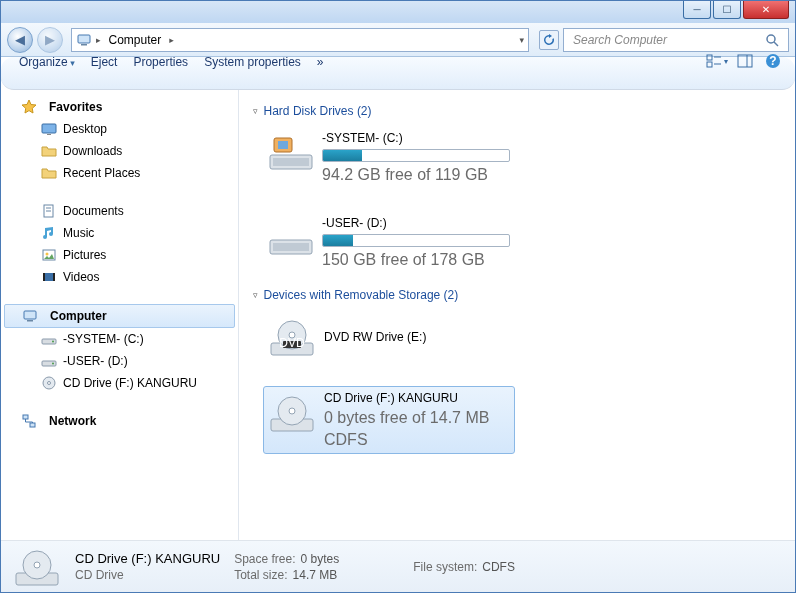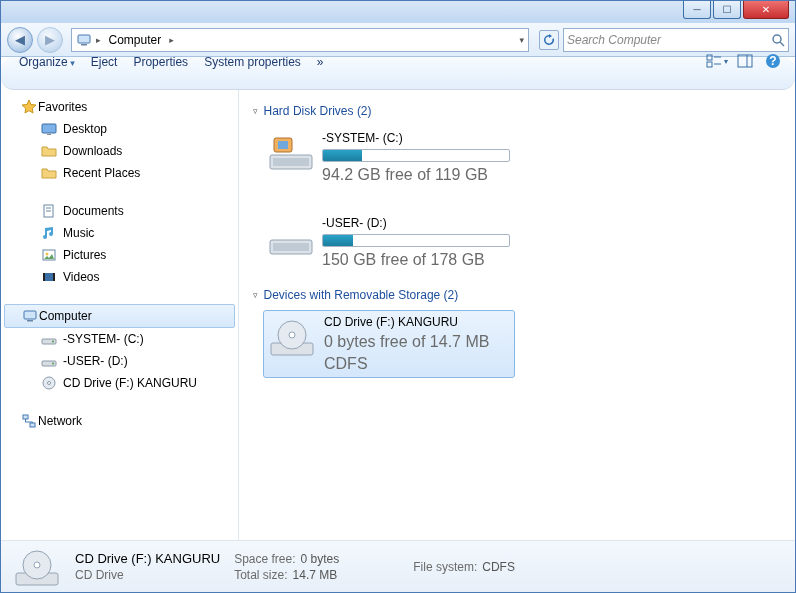--- a/index.html
+++ b/index.html
@@ -8,31 +8,31 @@
   .titlebar { height: 22px; background: linear-gradient(#d7e6f7, #bfd7f2); display: flex; justify-content: flex-end; align-items: flex-start; padding-right: 6px; }
   .win-btn { width: 28px; height: 18px; margin-left: 2px; border: 1px solid #3a6ea5; border-top: none; border-radius: 0 0 3px 3px; display: flex; justify-content: center; align-items: center; color: #2a4a6a; font-size: 10px; background: linear-gradient(#e7f1fb, #c5dbf2); cursor: pointer; }
   .win-btn.close { width: 46px; background: linear-gradient(#f07070, #c83030); border-color: #8a2020; color: #fff; }
   .navbar { height: 34px; background: linear-gradient(#f3f8fd, #dfecf9); display: flex; align-items: center; padding: 0 6px; gap: 4px; border-bottom: 1px solid #a8c3e0; }
   .navcircle { width: 26px; height: 26px; border-radius: 50%; background: radial-gradient(circle at 40% 35%, #fff, #bcd3ec 60%, #8aaed6); border: 1px solid #7ca3ce; display:flex; align-items:center; justify-content:center; color:#4a6e9a; font-size:13px; cursor:pointer; }
   .addrbar { flex: 1; height: 24px; background: #fff; border: 1px solid #93aed0; display: flex; align-items: center; padding: 0 4px; gap: 4px; margin: 0 4px; }
   .addrbar .crumb { padding: 2px 4px; cursor: pointer; }
   .addrbar .sep { color: #555; font-size: 9px; }
   .addrbar .spacer { flex: 1; }
   .addr-btn { width: 20px; height: 20px; border: 1px solid #93aed0; border-radius: 2px; background: #eaf2fb; display: flex; justify-content: center; align-items: center; font-size: 10px; cursor: pointer; margin-left: 2px; }
-  .searchbar { width: 226px; height: 24px; background: #fff; border: 1px solid #93aed0; display: flex; align-items: center; padding: 0 3px; color: #888; font-style: italic; }
+  .searchbar { width: 226px; height: 24px; background: #fff; border: 1px solid #93aed0; display: flex; align-items: center; padding: 0 9px; color: #888; font-style: italic; }
   .searchbar svg { margin-left: auto; }
   .toolbar { height: 32px; background: linear-gradient(#f7fbff, #e2eefb); display: flex; align-items: flex-end; padding: 16px 10px; border-bottom: 1px solid #cfd9e6; color: #1d3a6e; border-radius: 13px; }
   .toolbar .tbitem { padding: 4px 8px; cursor: pointer; white-space: nowrap; }
   .toolbar .tbitem.drop::after { content: " ▾"; font-size: 9px; color: #3a6ea5; }
   .toolbar .tbspace { flex: 1; }
   .toolbar .tbicon { width: 24px; height: 24px; display:flex; align-items:center; justify-content:center; border-radius:2px; cursor:pointer; color:#3a6ea5; margin-left:4px; }
   .body { flex: 1; display: flex; min-height: 0; }
   .sidebar { width: 238px; border-right: 1px solid #e0e6ee; padding: 6px 0; overflow: hidden; }
   .sidebar .group { margin-bottom: 16px; }
-  .sidebar .hdr { padding: 3px 6px 3px 20px; display: flex; align-items: center; gap: 1px; font-size: 12px; cursor: pointer; }
+  .sidebar .hdr { padding: 3px 6px 3px 20px; display: flex; align-items: center; gap: 12px; font-size: 12px; cursor: pointer; font-weight: bold; }
   .sidebar .item { padding: 3px 6px 3px 40px; display: flex; align-items: center; gap: 6px; cursor: pointer; }
   .sidebar .item.sel, .sidebar .hdr.sel { background: linear-gradient(#eaf3fd, #d6e8fb); border: 1px solid #a6c8ec; border-radius:2px; margin: 0 3px; padding-left: 37px; }
   .sidebar .hdr.sel { padding-left: 17px; }
   .ico { width: 16px; height: 16px; display:inline-flex; align-items:center; justify-content:center; flex-shrink:0; }
   .main { flex: 1; padding: 10px 14px; overflow: auto; }
   .section-title { display:flex; align-items:center; gap:6px; color:#1c4e9c; font-size:13px; margin: 4px 0 8px 0; cursor:pointer; }
   .section-title .tri { font-size:9px; color:#555; }
   .drive-grid { display:flex; gap: 22px; flex-wrap:wrap; margin-bottom: 14px; padding-left: 10px; }
   .drive { width: 252px; display:flex; gap: 8px; padding: 4px; border:1px solid transparent; border-radius:3px; cursor:pointer; }
   .drive.selected { background: linear-gradient(#e9f3fd, #d4e7fb); border-color:#8ab8e6; }
@@ -290,20 +290,34 @@
             <div class="drive-stats">150 GB free of 178 GB</div>
           </div>
         </div>
       </div>
 
       <div class="section-title">
           <span class="tri">▿</span>
           <span>Devices with Removable Storage (2)</span>
         </div>
       <div class="drive-grid">
+        <div class="drive">
+          <div class="drive-ico">
+              <svg width="46" height="40" viewBox="0 0 46 40">
+                <rect x="2" y="26" width="42" height="12" rx="2" fill="#dce2e8" stroke="#94a4b4"></rect>
+                <circle cx="23" cy="18" r="14" fill="#e4eaf0" stroke="#94a4b4"></circle>
+                <circle cx="23" cy="18" r="3" fill="#fff" stroke="#94a4b4"></circle>
+                <rect x="14" y="24" width="18" height="7" rx="1" fill="#333"></rect>
+                <text x="23" y="30" text-anchor="middle" fill="#fff" font-size="6">DVD</text>
+              </svg>
+            </div>
+          <div class="drive-info">
+            <div class="drive-name">DVD RW Drive (E:)</div>
+          </div>
+        </div>
         <div class="drive selected">
           <div class="drive-ico">
               <svg width="46" height="40" viewBox="0 0 46 40">
                 <rect x="2" y="26" width="42" height="12" rx="2" fill="#dce2e8" stroke="#94a4b4"></rect>
                 <circle cx="23" cy="18" r="14" fill="#e4eaf0" stroke="#94a4b4"></circle>
                 <circle cx="23" cy="18" r="3" fill="#fff" stroke="#94a4b4"></circle>
               </svg>
             </div>
           <div class="drive-info">
             <div class="drive-name">CD Drive (F:) KANGURU</div>

